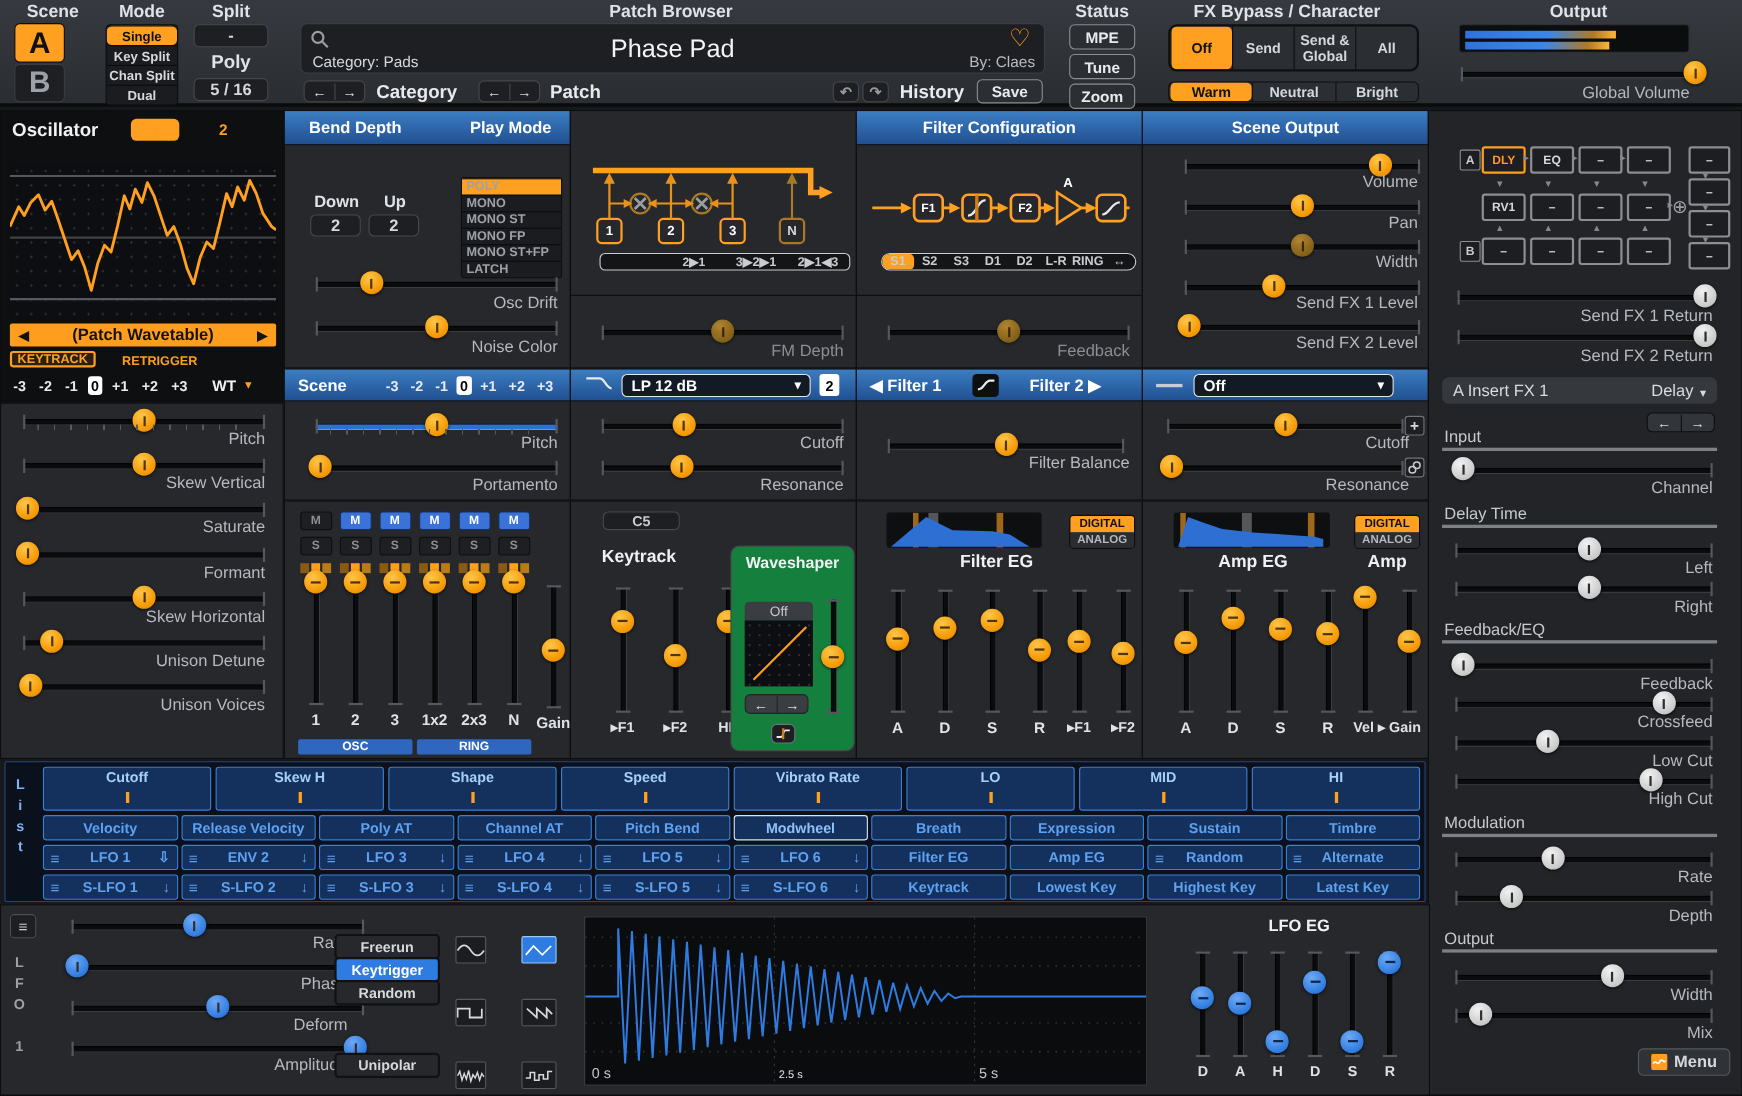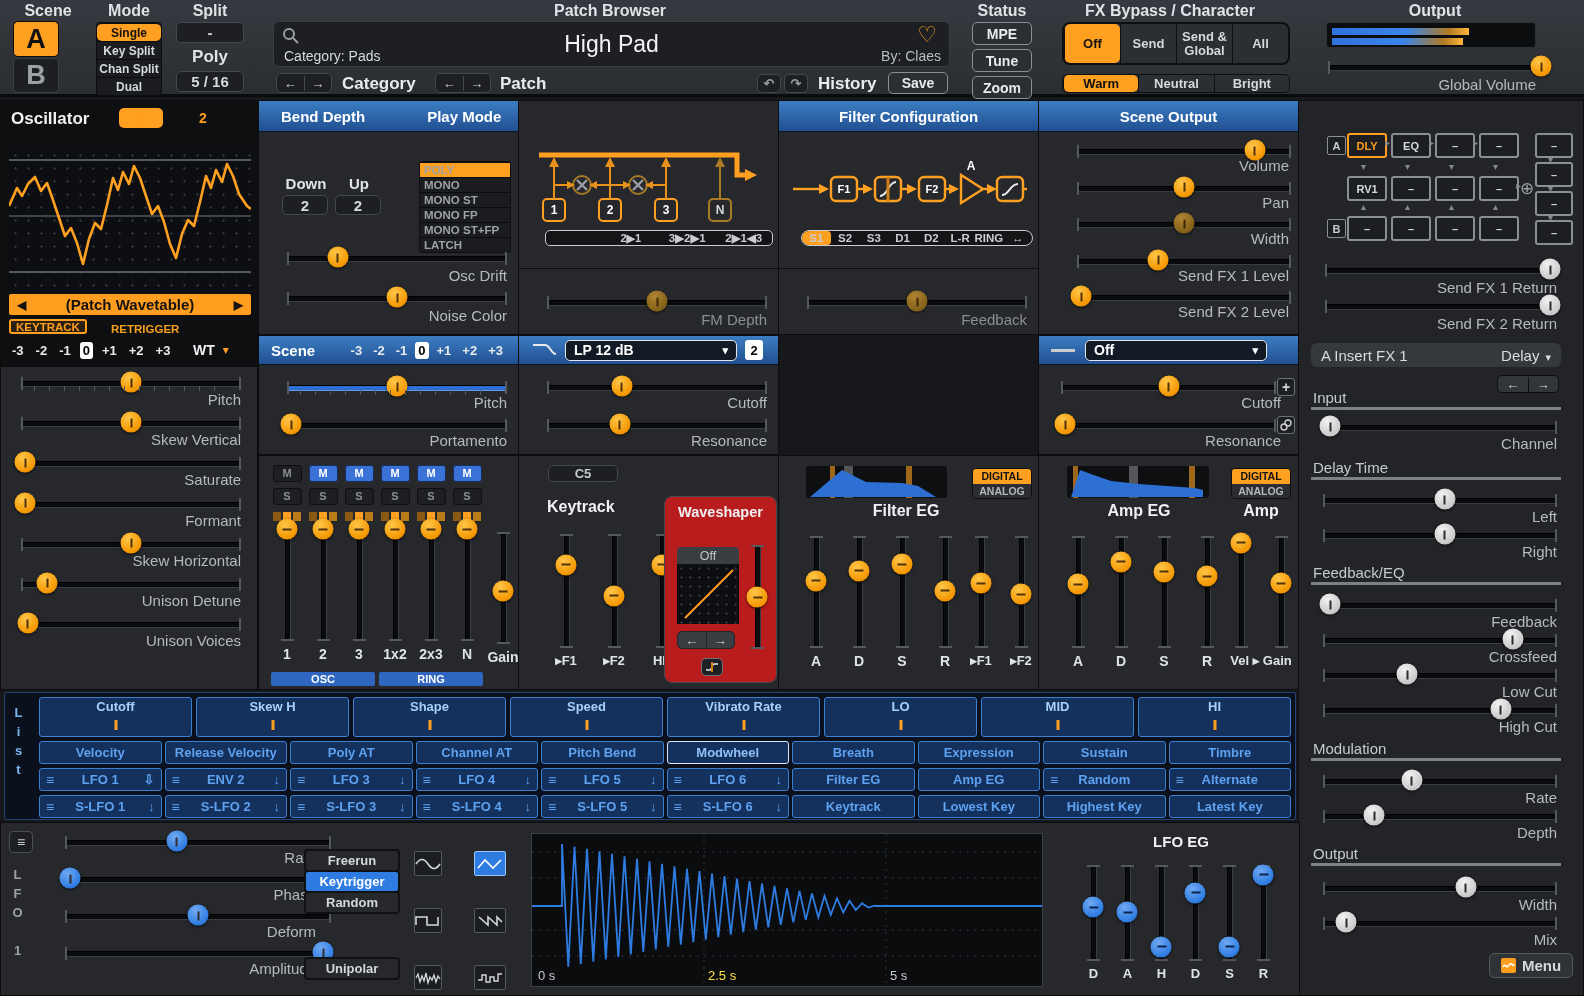--- a/index.html
+++ b/index.html
@@ -116,21 +116,21 @@
 
     <div class="abs title" style="left:480px;top:2px;width:260px;">Patch Browser</div>
     <div class="abs" style="left:273px;top:21px;width:677px;height:46px;background:#1d1f23;border:1px solid #3a3d44;border-radius:6px;">
       <span class="abs" style="left:8px;top:5px;">
         <svg width="18" height="18" viewBox="0 0 18 18">
             <circle cx="7" cy="7" r="5" fill="none" stroke="#9a9da2" stroke-width="2"></circle>
             <line x1="11" y1="11" x2="16" y2="16" stroke="#9a9da2" stroke-width="2"></line>
           </svg>
       </span>
       <div class="abs" style="left:10px;top:26px;font-size:14px;color:#d5d8dc;">Category: Pads</div>
-      <div class="abs" style="left:0;top:9px;width:100%;text-align:center;font-size:23px;color:#f2f3f5;">High Pad</div>
+      <div class="abs" style="left:0;top:9px;width:100%;text-align:center;font-size:23px;color:#f2f3f5;">Phase Pad</div>
       <div class="abs" style="right:12px;top:0px;font-size:22px;color:#ff9d1f;">♡</div>
       <div class="abs" style="right:8px;top:26px;font-size:14px;color:#b9bcc2;">By: Claes</div>
     </div>
     <div class="abs dkbtn" style="left:276px;top:73px;width:56px;height:20px;font-size:13px;">
       <span style="flex:1;text-align:center;border-right:1px solid #45484e;">←</span>
       <span style="flex:1;text-align:center;">→</span>
     </div>
     <div class="abs" style="left:342px;top:74px;font-size:17px;font-weight:bold;color:#e8eaec;">Category</div>
     <div class="abs dkbtn" style="left:435px;top:73px;width:56px;height:20px;font-size:13px;">
       <span style="flex:1;text-align:center;border-right:1px solid #45484e;">←</span>
@@ -506,20 +506,36 @@
         <div class="hd" style="left: 34%;"></div>
       </div>
     <div class="cap" style="left:48px;top:58px;width:200px;">Cutoff</div>
     <div class="hs" style="left:28px;top:78px;width:220px;">
         <div class="tr"></div>
         <div class="hd" style="left: 33%;"></div>
       </div>
     <div class="cap" style="left:48px;top:96px;width:200px;">Resonance</div>
   </div>
 
+  <div class="panel" style="left:778px;top:335px;width:261px;height:120px;">
+    <div class="bluehead" style="height:29px;">
+      <span>◀ Filter 1</span>
+      <span style="margin-left:28px;width:24px;height:21px;background:#0e0f11;border-radius:4px;display:flex;align-items:center;justify-content:center;">
+        <svg width="18" height="14" viewBox="0 0 18 14">
+            <path d="M2,11 C8,11 8,3 13,3 H17" fill="none" stroke="#e8eaec" stroke-width="2"></path>
+          </svg>
+      </span>
+      <span style="margin-left:28px;">Filter 2 ▶</span>
+    </div>
+    <div class="hs" style="left:28px;top:58px;width:215px;">
+        <div class="tr"></div>
+        <div class="hd" style="left: 50%;"></div>
+      </div>
+    <div class="cap" style="left:48px;top:76px;width:200px;">Filter Balance</div>
+  </div>
 
   <div class="panel" style="left:1038px;top:335px;width:261px;height:120px;">
     <div class="bluehead" style="height:29px;gap:10px;">
       <span style="display:inline-block;width:24px;height:3px;background:#caccd0;"></span>
       <div class="ddown" style="width:182px;height:21px;">
         <span>Off</span>
           <span class="dar">▾</span>
       </div>
     </div>
     <div class="hs" style="left:22px;top:40px;width:215px;">
@@ -667,21 +683,21 @@
         </div>
 
         <div style="width:34px;display:flex;flex-direction:column;align-items:center;">
           <div class="vs" style="height:114px;">
             <div class="tr"></div>
             <div class="hd" style="top: 27%;"></div>
           </div>
           <div class="clabel" style="font-size:13px;">HP</div>
         </div>
       </div>
-    <div class="abs" style="left:145px;top:40px;width:113px;height:187px;border:1px solid #44474d;border-radius:8px;background:#b91c1c;">
+    <div class="abs" style="left:145px;top:40px;width:113px;height:187px;border:1px solid #44474d;border-radius:8px;background:#15803d;">
       <div class="abs" style="left:0;top:7px;width:100%;text-align:center;font-weight:bold;font-size:14.5px;color:#f0f1f3;">Waveshaper</div>
       <div class="abs" style="left:12px;top:50px;width:62px;height:17px;background:#3a3d42;border-radius:4px 4px 0 0;color:#c3c6cb;font-size:12.5px;display:flex;align-items:center;justify-content:center;">Off</div>
       <div class="abs dotbg" style="left:12px;top:67px;width:62px;height:60px;background-size:9px 9px;">
         <svg width="62" height="60">
             <line x1="8" y1="54" x2="56" y2="6" stroke="#ff9d1f" stroke-width="2"></line>
           </svg>
       </div>
       <div class="abs dkbtn" style="left:12px;top:134px;width:58px;height:18px;background:#3a3d42;border-color:#212327;">
         <span style="flex:1;text-align:center;border-right:1px solid #212327;font-size:13px;">←</span>
         <span style="flex:1;text-align:center;font-size:13px;">→</span>
@@ -1310,21 +1326,21 @@
           <line x1="0" y1="96" x2="510" y2="96"></line>
             <line x1="0" y1="122" x2="510" y2="122"></line>
         </g>
         <g stroke="#33363b" stroke-dasharray="2,5" stroke-width="1">
             <line x1="172" y1="0" x2="172" y2="152"></line>
             <line x1="354" y1="0" x2="354" y2="152"></line>
           </g>
         <polyline id="lfo-wave-poly" fill="none" stroke="#2e7ce2" stroke-width="1.8" points="0,72 30,72 30.0,10.0 36.3,132.8 42.5,12.5 48.8,130.3 55.0,14.9 61.3,127.8 67.5,17.4 73.8,125.4 80.0,19.9 86.3,122.9 92.5,22.3 98.8,120.4 105.0,24.8 111.3,118.0 117.5,27.3 123.8,115.5 130.0,29.7 136.3,113.0 142.5,32.2 148.8,110.6 155.0,34.7 161.3,108.1 167.5,37.1 173.8,105.6 180.0,39.6 186.3,103.1 192.5,42.1 198.8,100.7 205.0,44.6 211.3,98.2 217.5,47.0 223.8,95.7 230.0,49.5 236.3,93.3 242.5,52.0 248.8,90.8 255.0,54.4 261.3,88.3 267.5,56.9 273.8,85.9 280.0,59.4 286.3,83.4 292.5,61.8 298.8,80.9 305.0,64.3 311.3,78.5 317.5,66.8 323.8,76.0 330.0,69.2 336.3,73.5 342.5,71.7 344,72 510,72"></polyline>
       </svg>
       <span class="abs" style="left:6px;bottom:3px;font-size:13px;color:#c6c9cd;">0 s</span>
-      <span class="abs" style="left:176px;bottom:3px;font-size:13px;color:#fde047;">2.5 s</span>
+      <span class="abs" style="left:176px;bottom:3px;font-size:10px;color:#e5e5e5;">2.5 s</span>
       <span class="abs" style="left:358px;bottom:3px;font-size:13px;color:#c6c9cd;">5 s</span>
     </div>
 
     <div class="abs" style="left:1110px;top:10px;width:140px;text-align:center;font-weight:bold;font-size:15px;color:#f0f1f3;">LFO EG</div>
     <div class="abs" style="left:1082px;top:42px;display:flex;gap:13px;">
 
         <div style="width:21px;display:flex;flex-direction:column;align-items:center;">
           <div class="vs blue" style="height:96px;">
             <div class="tr"></div>
             <div class="hd" style="top: 44%;"></div>

